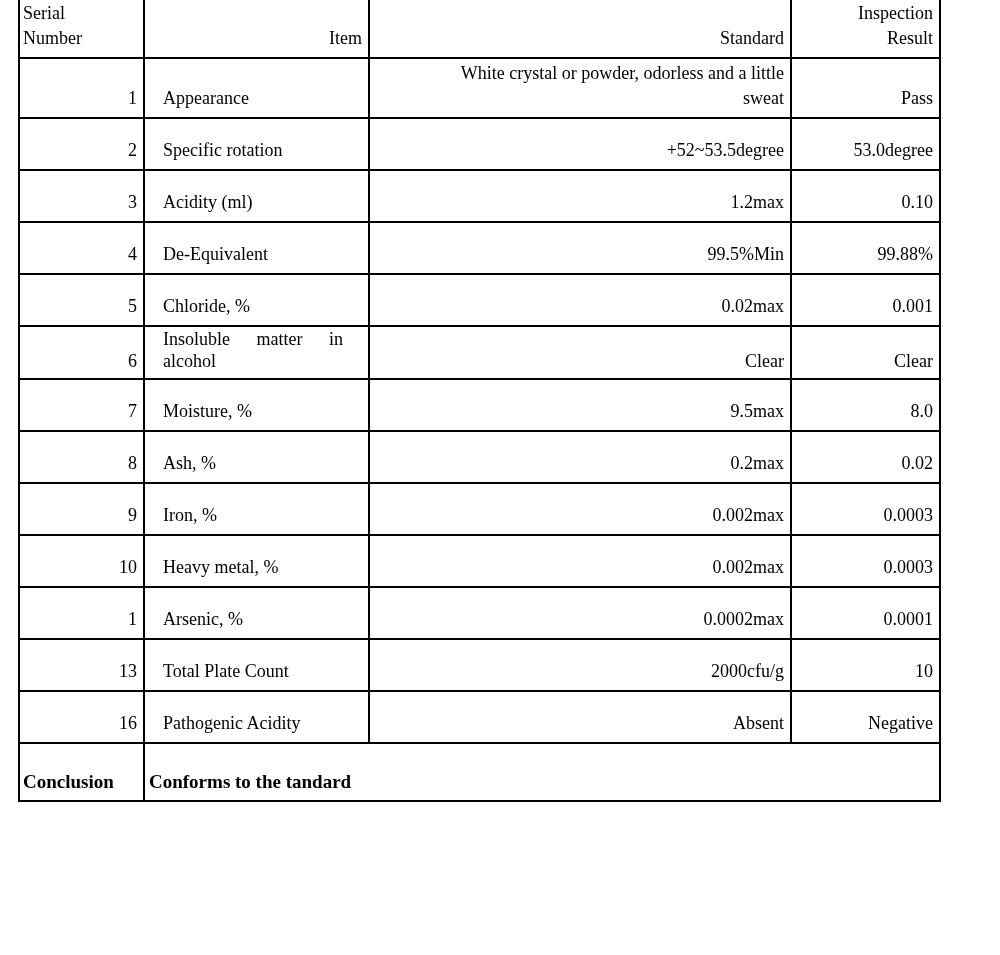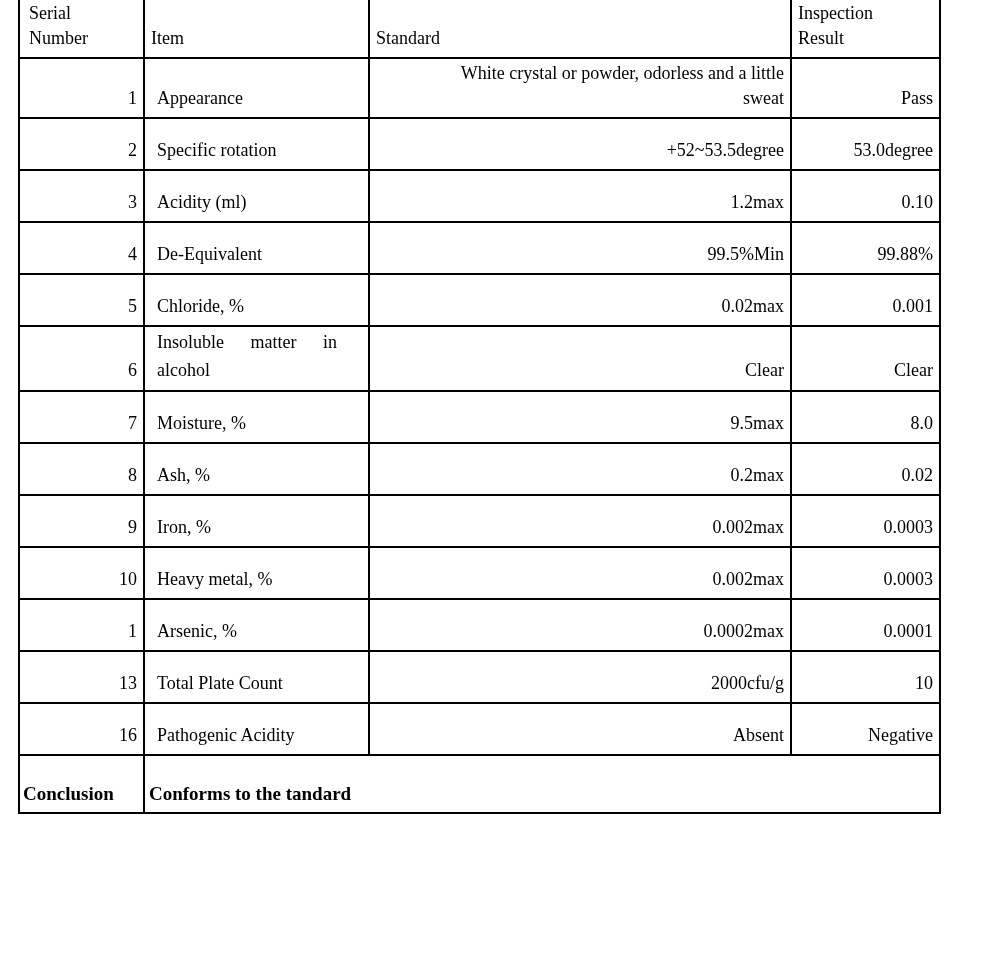--- a/index.html
+++ b/index.html
@@ -23,28 +23,28 @@
     border: 2px solid #000000;
     vertical-align: bottom;
     padding: 1px 6px 6px 6px;
     font-size: 18px;
     line-height: 25px;
     font-weight: normal;
     white-space: pre-line; 
     overflow: hidden;
   }
   thead tr { height: 58px; }
-  thead th { text-align: left; }
-  thead th.col-serial { text-align: left; padding-left: 9px; }
+  thead th { text-align: right; }
+  thead th.col-serial { text-align: left; padding-left: 3px; }
   #rows tr { height: 52px; }
   #rows tr:first-child { height: 60px; }
   td.cell-serial, td.cell-standard, td.cell-result { text-align: right; }
-  td.cell-item { text-align: left; padding-left: 12px; }
+  td.cell-item { text-align: left; padding-left: 18px; }
   
-  #rows tr:nth-child(6) td { line-height: 28px; margin-top: 44px; }
+  #rows tr:nth-child(6) td { line-height: 22px; margin-top: 44px; }
   #rows tr:nth-child(6) td.cell-item { word-spacing: 22px; }
   tr.conclusion-row { height: 58px; }
   tr.conclusion-row td { font-weight: bold; font-size: 19px; text-align: left; }
   td.conclusion-label { padding-left: 3px; }
   td.conclusion-value { padding-left: 4px; }
 </style>
 </head>
 <body>
 
 <div class="table-wrap">

